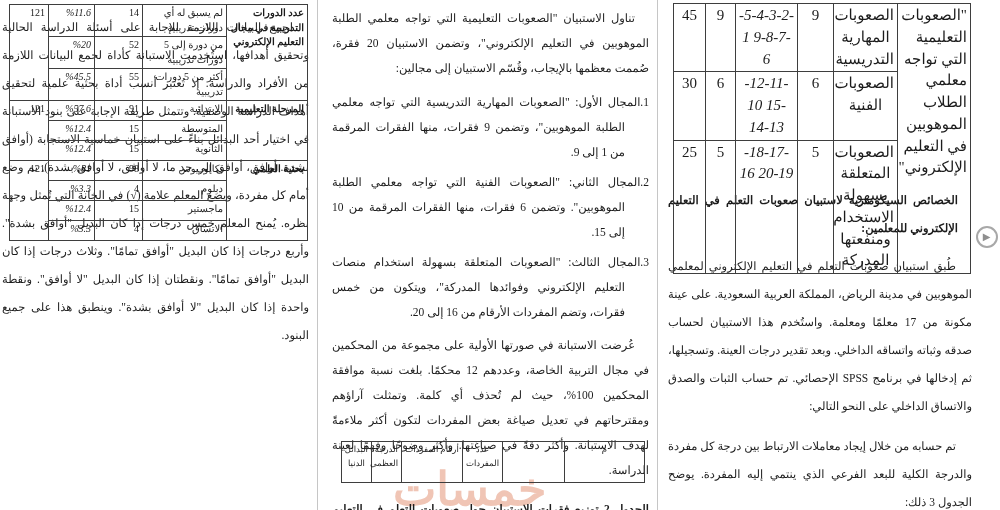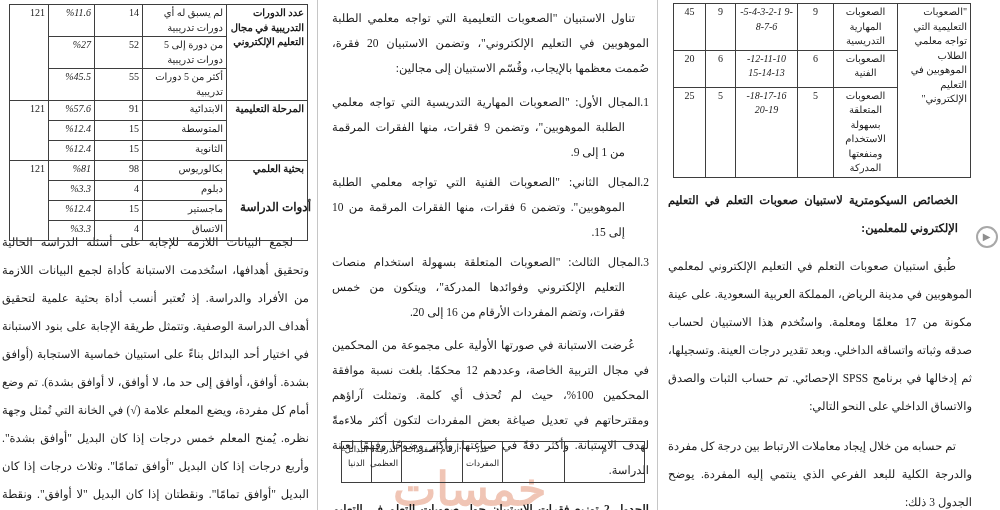--- a/index.html
+++ b/index.html
@@ -31,21 +31,21 @@
   
   .mid-text{padding:6px 8px 0 14px;font-size:11.5px;line-height:25px;text-align:justify;}
   .mid-par{margin:0 0 9px 0;text-indent:14px;}
   .mid-item{margin:0 0 5px 0;padding-right:24px;text-indent:-24px;}
   .table-caption{margin:14px 0 0 0;font-weight:bold;text-indent:0;}
   .dist-table{position:absolute;top:441px;right:12px;width:303px;direction:rtl;}
   .dist-table td{font-size:8.5px;text-align:center;height:38px;line-height:1.6;}
 
   
   .cont-table{position:absolute;top:3px;left:15px;width:297px;direction:rtl;}
-  .cont-table td{text-align:center;font-size:10px;}
+  .cont-table td{text-align:center;font-size:15px;}
   .cont-table td.lbl{text-align:center;}
   .right-text{margin-top:186px;padding:0 28px 0 10px;font-size:11.5px;line-height:28px;text-align:justify;}
   .rt-heading{font-weight:bold;margin:0 14px 10px 0;}
   .rt-par{margin:0 0 12px 0;text-indent:16px;}
 
   
   .watermark{position:absolute;left:393px;top:462px;z-index:1;
     font-size:46px;font-weight:bold;color:#f0c5b5;direction:rtl;letter-spacing:2px;}
 
   
@@ -78,21 +78,21 @@
         <tr>
       <td class="cat" rowspan="3">عدد الدورات التدريبية في مجال التعليم الإلكتروني</td>
       <td style="height:26px">لم يسبق له أي دورات تدريبية</td>
       <td class="num">14</td>
       <td class="num"><span class="ltr">%11.6</span></td>
       <td class="num" rowspan="3">121</td>
     </tr>
     <tr>
       <td style="height:26px">من دورة إلى 5 دورات تدريبية</td>
       <td class="num">52</td>
-      <td class="num"><span class="ltr">%27</span></td>
+      <td class="num"><span class="ltr">%20</span></td>
     </tr>
     <tr>
       <td style="height:17px">أكثر من 5 دورات تدريبية</td>
       <td class="num">55</td>
       <td class="num"><span class="ltr">%45.5</span></td>
     </tr>
 
     <tr>
       <td class="cat" rowspan="3">المرحلة التعليمية</td>
       <td style="height:17px">الابتدائية</td>
@@ -129,21 +129,20 @@
       <td class="num"><span class="ltr">%12.4</span></td>
     </tr>
     <tr>
       <td style="height:17px">الاتساق</td>
       <td class="num">4</td>
       <td class="num"><span class="ltr">%3.3</span></td>
     </tr>
   </tbody>
     </table>
 
-  <div class="tools-heading">أدوات الدراسة</div>
   <div class="left-par">لجمع البيانات اللازمة للإجابة على أسئلة الدراسة الحالية وتحقيق أهدافها، استُخدمت الاستبانة كأداة لجمع البيانات اللازمة من الأفراد والدراسة. إذ تُعتبر أنسب أداة بحثية علمية لتحقيق أهداف الدراسة الوصفية. وتتمثل طريقة الإجابة على بنود الاستبانة في اختيار أحد البدائل بناءً على استبيان خماسية الاستجابة (أوافق بشدة. أوافق، أوافق إلى حد ما، لا أوافق، لا أوافق بشدة). تم وضع أمام كل مفردة، ويضع المعلم علامة (√) في الخانة التي تُمثل وجهة نظره. يُمنح المعلم خمس درجات إذا كان البديل "أوافق بشدة". وأربع درجات إذا كان البديل "أوافق تمامًا". وثلاث درجات إذا كان البديل "أوافق تمامًا". ونقطتان إذا كان البديل "لا أوافق". ونقطة واحدة إذا كان البديل "لا أوافق بشدة". وينطبق هذا على جميع البنود.</div>
 </div>
 
 <div class="page page-middle">
   <div class="mid-text">
     <div class="mid-par">تناول الاستبيان "الصعوبات التعليمية التي تواجه معلمي الطلبة الموهوبين في التعليم الإلكتروني"، وتضمن الاستبيان 20 فقرة، صُممت معظمها بالإيجاب، وقُسّم الاستبيان إلى مجالين:</div>
     <div class="mid-item">1.المجال الأول: "الصعوبات المهارية التدريسية التي تواجه معلمي الطلبة الموهوبين"، وتضمن 9 فقرات، منها الفقرات المرقمة من 1 إلى 9.</div>
     <div class="mid-item">2.المجال الثاني: "الصعوبات الفنية التي تواجه معلمي الطلبة الموهوبين". وتضمن 6 فقرات، منها الفقرات المرقمة من 10 إلى 15.</div>
     <div class="mid-item">3.المجال الثالث: "الصعوبات المتعلقة بسهولة استخدام منصات التعليم الإلكتروني وفوائدها المدركة"، ويتكون من خمس فقرات، وتضم المفردات الأرقام من 16 إلى 20.</div>
     <div class="mid-par" style="margin-top:8px;">عُرضت الاستبانة في صورتها الأولية على مجموعة من المحكمين في مجال التربية الخاصة، وعددهم 12 محكمًا. بلغت نسبة موافقة المحكمين 100%، حيث لم تُحذف أي كلمة. وتمثلت آراؤهم ومقترحاتهم في تعديل صياغة بعض المفردات لتكون أكثر ملاءمةً لهدف الاستبانة. وأكثر دقةً في صياغتها. وأكثر وضوحًا وفهمًا لعينة الدراسة.</div>
@@ -190,21 +189,21 @@
       <td>9</td>
       <td><span class="ltr">-5-4-3-2-1 9-8-7-6</span></td>
       <td>9</td>
       <td>45</td>
     </tr>
     <tr>
       <td class="lbl" style="height:34px">الصعوبات الفنية</td>
       <td>6</td>
       <td><span class="ltr">-12-11-10 15-14-13</span></td>
       <td>6</td>
-      <td>20</td>
+      <td>30</td>
     </tr>
     <tr>
       <td class="lbl" style="height:53px">الصعوبات المتعلقة بسهولة الاستخدام ومنفعتها المدركة</td>
       <td>5</td>
       <td><span class="ltr">-18-17-16 20-19</span></td>
       <td>5</td>
       <td>25</td>
     </tr>
   </tbody>
     </table>

